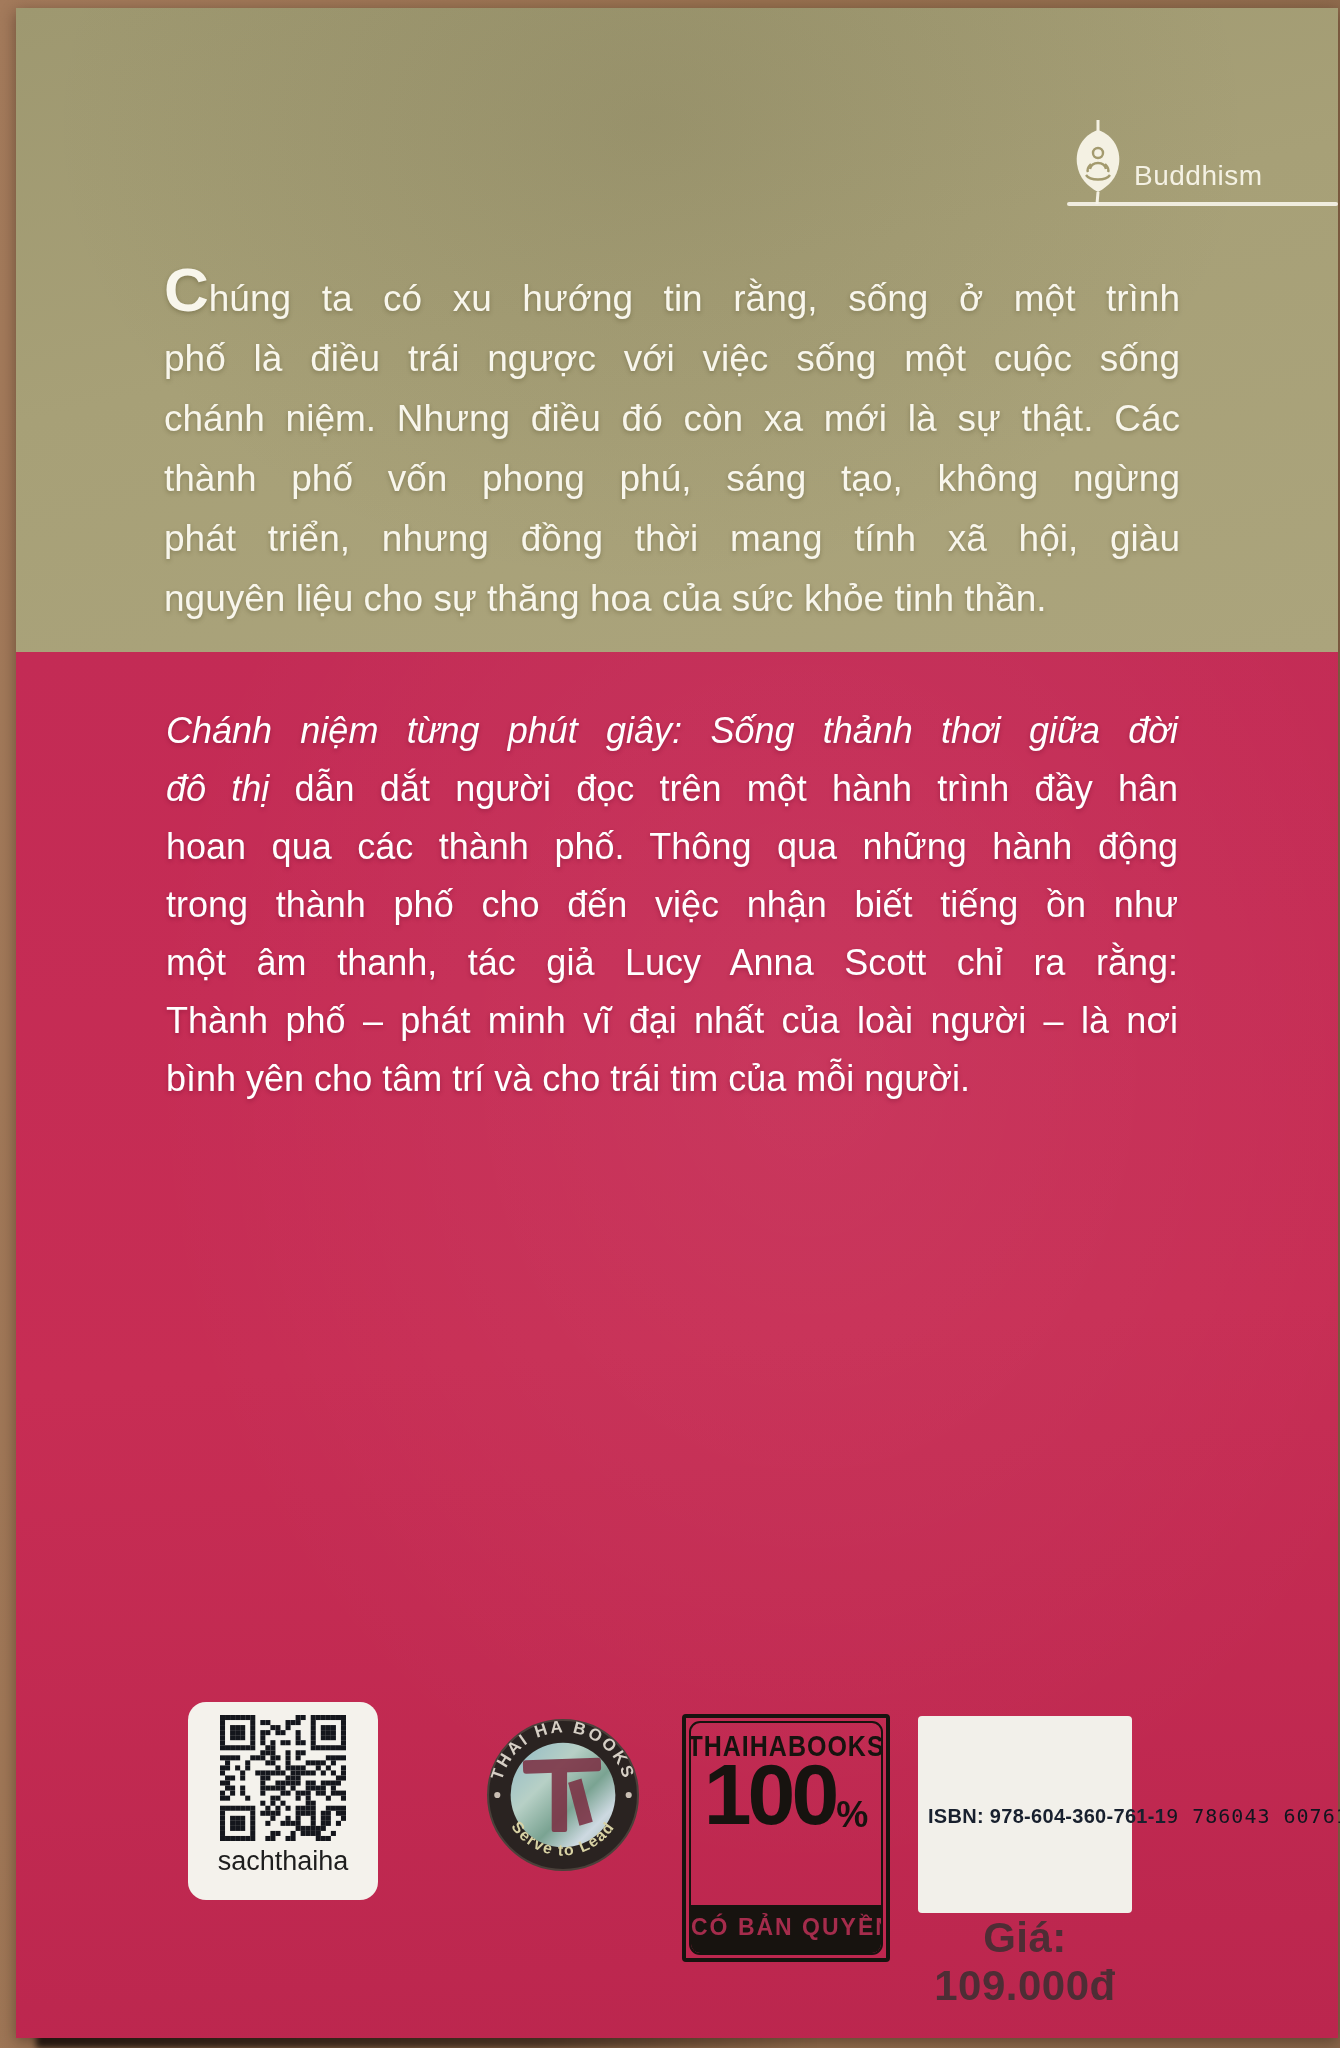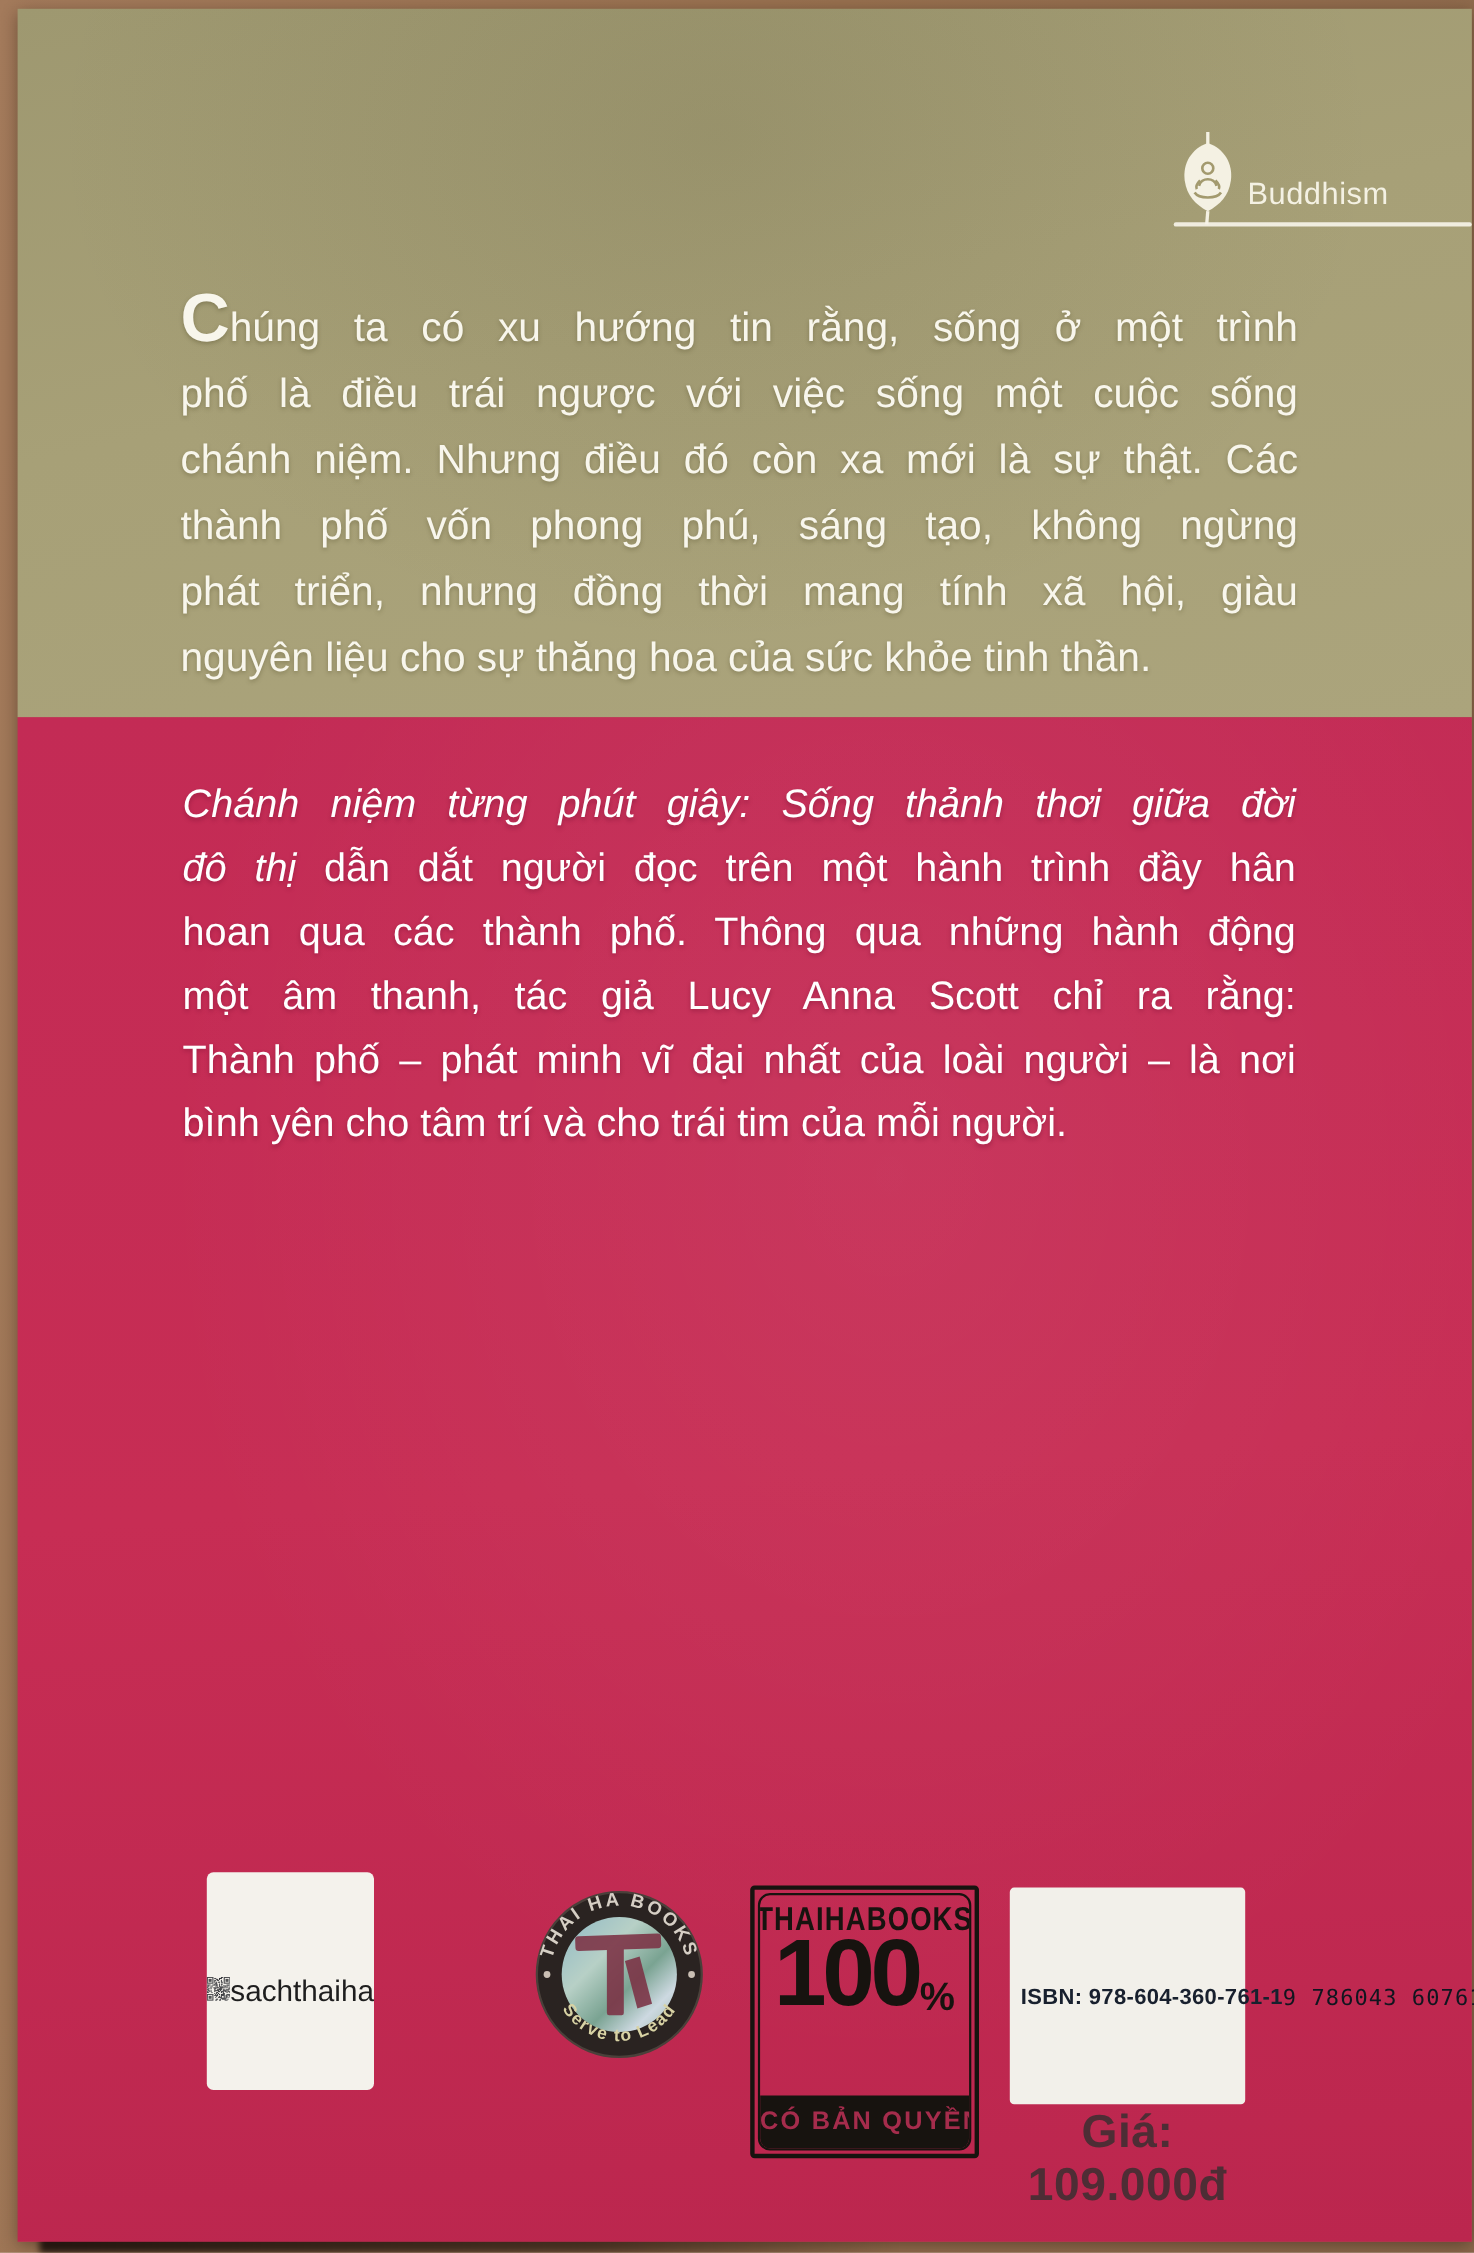--- a/index.html
+++ b/index.html
@@ -44,23 +44,23 @@
     color:#ffffff;font-size:36px;line-height:58px;font-weight:500;
     text-shadow:0 2px 4px rgba(110,12,45,.4);
   }
   .line{text-align:justify;text-align-last:justify;}
   .line.last{text-align-last:left;}
   .dropcap{font-size:62px;font-weight:600;}
   .italic{font-style:italic;}
 
   
   .qr-panel{
-    position:absolute;left:172px;top:1694px;width:152px;height:198px;
-    background:#f4f2ec;border-radius:6px;box-sizing:border-box;
-    display:flex;flex-direction:row;align-items:center;padding-top:13px;
+    position:absolute;left:172px;top:1694px;width:190px;height:198px;
+    background:#f4f2ec;border-radius:18px;box-sizing:border-box;
+    display:flex;flex-direction:column;align-items:center;padding-top:13px;
   }
   #qr-svg{width:126px;height:126px;}
   #qr-svg rect{fill:#14161c;}
   .qr-label{font-size:27px;color:#1e1e1e;margin-top:5px;}
 
   .seal{position:absolute;left:470px;top:1710px;width:154px;height:154px;}
 
   .badge{
     position:absolute;left:666px;top:1706px;width:208px;height:248px;
     box-sizing:border-box;border:4px solid #17130f;border-radius:4px;padding:3px;
@@ -122,20 +122,21 @@
     <div class="line">chánh niệm. Nhưng điều đó còn xa mới là sự thật. Các</div>
     <div class="line">thành phố vốn phong phú, sáng tạo, không ngừng</div>
     <div class="line">phát triển, nhưng đồng thời mang tính xã hội, giàu</div>
     <div class="line last">nguyên liệu cho sự thăng hoa của sức khỏe tinh thần.</div>
   </div>
 
   <div class="desc">
     <div class="line italic">Chánh niệm từng phút giây: Sống thảnh thơi giữa đời</div>
     <div class="line"><span class="italic">đô thị</span> <span>dẫn dắt người đọc trên một hành trình đầy hân</span></div>
     <div class="line">hoan qua các thành phố. Thông qua những hành động</div>
+    <div class="line">trong thành phố cho đến việc nhận biết tiếng ồn như</div>
     <div class="line">một âm thanh, tác giả Lucy Anna Scott chỉ ra rằng:</div>
     <div class="line">Thành phố – phát minh vĩ đại nhất của loài người – là nơi</div>
     <div class="line last">bình yên cho tâm trí và cho trái tim của mỗi người.</div>
   </div>
 
   <div class="qr-panel">
     <svg id="qr-svg" viewBox="0 0 125 125">
         <rect x="0" y="0" width="5" height="5"></rect>
         <rect x="5" y="0" width="5" height="5"></rect>
         <rect x="10" y="0" width="5" height="5"></rect>

